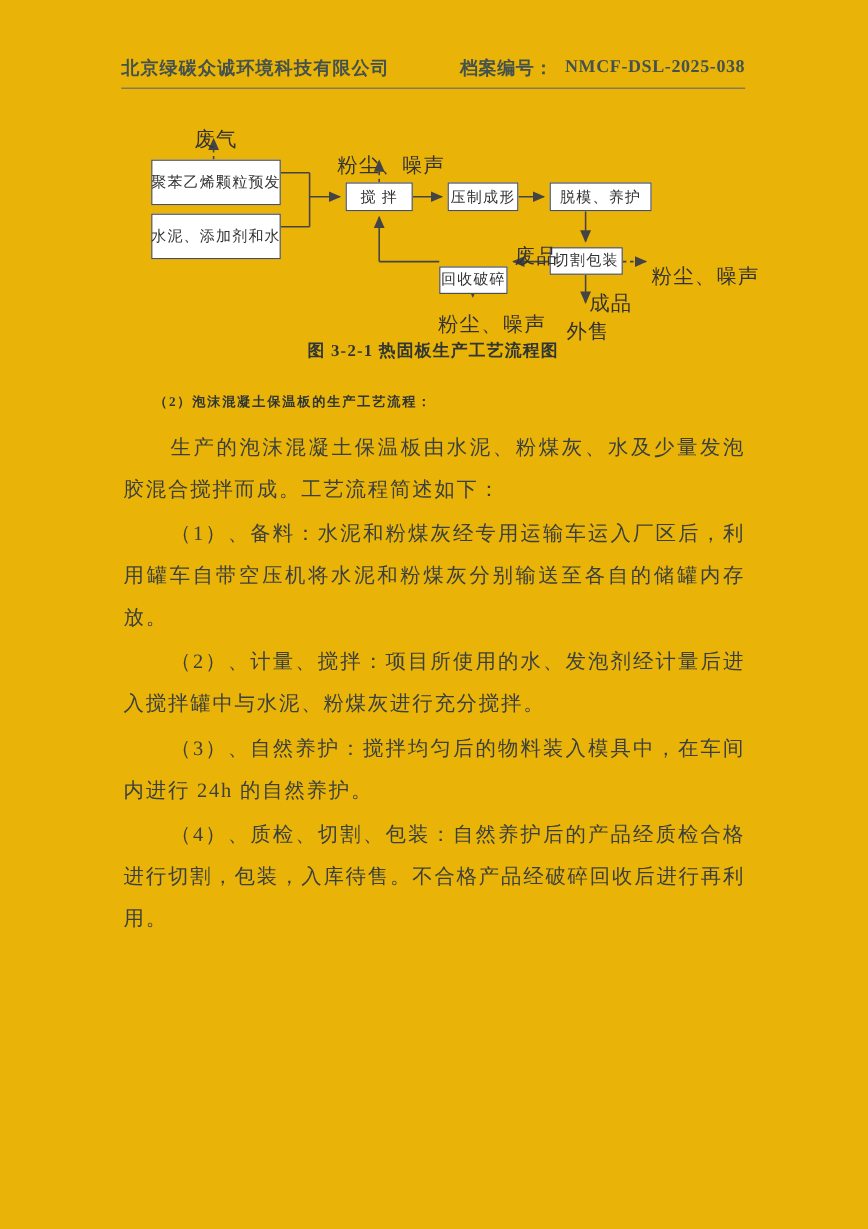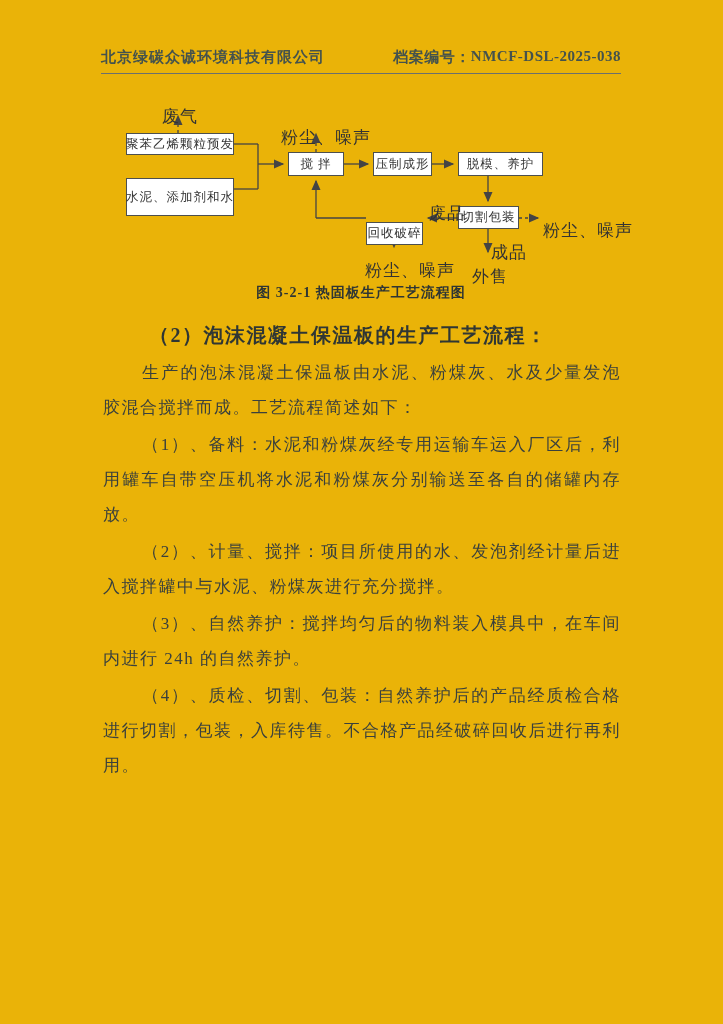--- a/index.html
+++ b/index.html
@@ -14,37 +14,37 @@
   }
   
   .header{
     position:absolute;left:101px;top:48px;width:520px;
     display:flex;justify-content:space-between;align-items:flex-end;
     padding-bottom:6px;
     border-bottom:1.5px solid #6b6f6d;
     font-size:15px;font-weight:bold;color:#44524d;
     letter-spacing:1px;
   }
-  .header .right{display:flex;letter-spacing:0.5px;}
+  .header .right{display:flex;gap:10px;letter-spacing:0.5px;}
   
   .flowchart{position:absolute;left:0;top:88px;width:723px;height:200px;}
   .flowchart svg{position:absolute;left:0;top:0;}
   .fc-box{
     position:absolute;
     border:1.4px solid #4c4f4e;
     background:#fff;
     display:flex;align-items:center;justify-content:center;
     font-size:12.5px;color:#333;letter-spacing:1px;
     box-sizing:border-box;white-space:nowrap;
   }
   .fc-label{
     position:absolute;font-size:17px;color:#333;
     letter-spacing:1px;white-space:nowrap;margin-top:10px;
   }
-  .box-eps{left:126px;top:45px;width:108px;height:22px;}
+  .box-eps{left:126px;top:45px;width:108px;height:38px;}
   .box-cement{left:126px;top:90px;width:108px;height:38px;}
   .box-mix{left:288px;top:64px;width:56px;height:24px;}
   .box-press{left:373px;top:64px;width:59px;height:24px;}
   .box-demold{left:458px;top:64px;width:85px;height:24px;}
   .box-cut{left:458px;top:118px;width:61px;height:23px;}
   .box-recycle{left:366px;top:134px;width:57px;height:23px;}
   .lbl-waste-gas{left:162px;top:7px;}
   .lbl-dust-mix{left:281px;top:28px;}
   .lbl-scrap{left:429px;top:104px;}
   .lbl-dust-cut{left:543px;top:121px;}
@@ -57,21 +57,21 @@
     text-align:center;font-size:14px;font-weight:bold;color:#2f3634;
     letter-spacing:1px;
   }
   
   .body-text{
     position:absolute;left:103px;top:318px;width:518px;
     font-size:17px;line-height:35px;color:#3a403d;
     text-align:justify;letter-spacing:1.5px;
   }
   .sub-heading{
-    font-weight:bold;font-size:20px;color:#2f3634;
+    font-weight:bold;font-size:11px;color:#2f3634;
     text-indent:2.3em;margin:0 0 4px 0;line-height:35px;
   }
   .body-text p{margin:0 0 2px 0;text-indent:2.3em;}
   
   .footer{
     position:absolute;left:0;top:942px;width:723px;
     text-align:center;font-size:12.5px;color:#333a44;
   }
 </style>
 </head>

